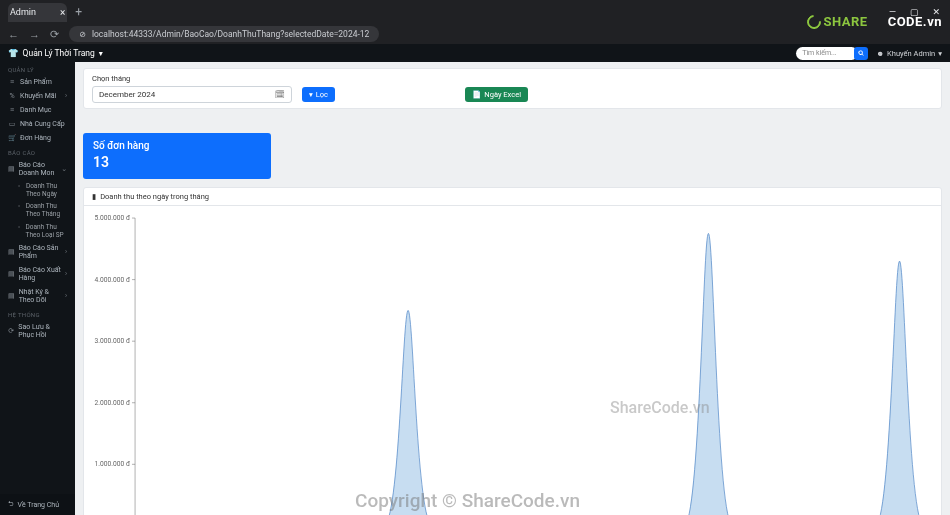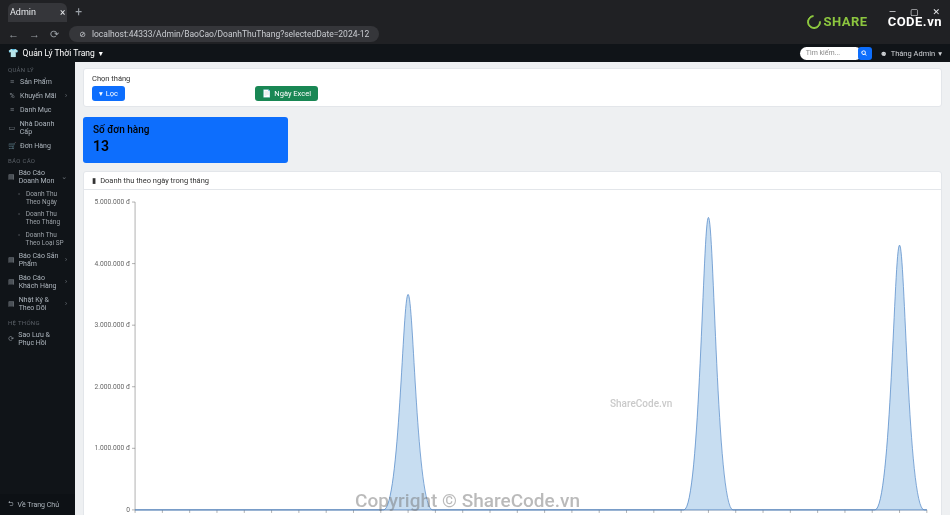--- a/index.html
+++ b/index.html
@@ -42,35 +42,35 @@
   .main { position: absolute; top: 18px; left: 75px; right: 0; bottom: 0; background: #eef0f2; overflow: hidden; padding: 6px 8px; }
   .card { background: #fff; border: 1px solid #e3e6ea; border-radius: 3px; }
   .row1 { padding: 5px 8px; }
   .lbl { font-size: 7.5px; color: #333; margin-bottom: 3px; }
   .controls { display: flex; gap: 10px; align-items: center; }
   .dateinput { border: 1px solid #ced4da; border-radius: 3px; font-size: 8px; padding: 3px 6px; width: 200px; display: flex; justify-content: space-between; align-items: center; color: #333; }
   .dateinput .cal { font-size: 8px; color: #555; }
   .btnfilter { background: #0d6efd; color: #fff; font-size: 7.5px; padding: 3px 7px; border-radius: 3px; display: flex; align-items: center; gap: 3px; cursor: pointer; }
   .btnexcel { background: #198754; color: #fff; font-size: 7.5px; padding: 3px 7px; border-radius: 3px; display: flex; align-items: center; gap: 3px; cursor: pointer; margin-left: 120px; }
 
-  .statcard { background: #0d6efd; color: #000000; border-radius: 3px; width: 205px; padding: 7px 10px 9px; margin-top: 10px; }
+  .statcard { background: #0d6efd; color: #ffffff; border-radius: 3px; width: 188px; padding: 7px 10px 9px; margin-top: 24px; }
   .statcard .t1 { font-size: 10px; font-weight: 500; }
   .statcard .t2 { font-size: 14px; font-weight: 600; margin-top: 3px; }
 
   .chartcard { margin-top: 8px; }
   .chartcard .hdr { border-bottom: 1px solid #e3e6ea; padding: 4px 8px; font-size: 7.5px; color: #333; display: flex; align-items: center; gap: 4px; }
   .chartbody { padding: 6px 8px 2px; height: 340px; }
   svg.chart { width: 100%; height: 100%; }
   .axis text { font-size: 6.5px; fill: #666; }
   .axis line, .axis path { stroke: #666; stroke-width: .5; }
   .area { fill: #b9d4ee; fill-opacity: .8; stroke: #4f86c6; stroke-width: .7; }
 
   
   .wm { position: absolute; color: #888; opacity: .45; pointer-events: none; font-weight: 500; }
-  .wm1 { left: 610px; top: 398px; font-size: 10px; }
+  .wm1 { left: 610px; top: 398px; font-size: 16px; }
   .wm2 { left: 355px; top: 489px; font-size: 19px; color: #777; opacity: .5; }
   .logo { position: absolute; top: 14px; right: 8px; display: flex; align-items: center; font-weight: 700; font-size: 13px; letter-spacing: .5px; }
   .logo .g { color: #8cc63f; }
   .logo .w { color: #fff; padding-left: 20px; }
   .logo .ring { width: 14px; height: 14px; border: 2.5px solid #8cc63f; border-top-color: transparent; border-radius: 50%; margin-right: 2px; transform: rotate(40deg); }
 </style>
 </head>
 <body>
 
 <div class="chrome">
@@ -114,21 +114,21 @@
     <div class="search">
       <span>Tìm kiếm...</span>
     </div>
     <div class="searchbtn">
       <svg viewBox="0 0 16 16">
           <path d="M11 6a5 5 0 1 0-2 4l3 3 1-1-3-3a5 5 0 0 0 1-3zM3 6a3 3 0 1 1 6 0 3 3 0 0 1-6 0z"></path>
         </svg>
     </div>
     <div class="userbox">
       <span>☻</span>
-      <span>Tháng Admin</span>
+      <span>Khuyến Admin</span>
       <span>▾</span>
     </div>
   </div>
 
   <div class="sidebar" id="sidebar">
       <div class="sec">QUẢN LÝ</div>
       <div class="navitem">
         <span class="mi">≡</span>
         <span>Sản Phẩm</span>
       </div>
@@ -136,21 +136,21 @@
         <span class="mi">%</span>
         <span>Khuyến Mãi</span>
         <span class="chev">›</span>
       </div>
       <div class="navitem">
         <span class="mi">≡</span>
         <span>Danh Mục</span>
       </div>
       <div class="navitem">
         <span class="mi">▭</span>
-        <span>Nhà Doanh Cấp</span>
+        <span>Nhà Cung Cấp</span>
       </div>
       <div class="navitem">
         <span class="mi">🛒</span>
         <span>Đơn Hàng</span>
       </div>
       <div class="sec">BÁO CÁO</div>
       <div class="navitem">
         <span class="mi">▤</span>
         <span>Báo Cáo Doanh Mon</span>
         <span class="chev">⌄</span>
@@ -167,21 +167,21 @@
         <span class="mi">▫</span>
         <span>Doanh Thu Theo Loại SP</span>
       </div>
       <div class="navitem">
         <span class="mi">▤</span>
         <span>Báo Cáo Sản Phẩm</span>
         <span class="chev">›</span>
       </div>
       <div class="navitem">
         <span class="mi">▤</span>
-        <span>Báo Cáo Khách Hàng</span>
+        <span>Báo Cáo Xuất Hàng</span>
         <span class="chev">›</span>
       </div>
       <div class="navitem">
         <span class="mi">▤</span>
         <span>Nhật Ký &amp; Theo Dõi</span>
         <span class="chev">›</span>
       </div>
       <div class="sec">HỆ THỐNG</div>
       <div class="navitem">
         <span class="mi">⟳</span>
@@ -190,20 +190,24 @@
       <div class="footer">
         <span>⮌</span>
         <span>Về Trang Chủ</span>
       </div>
     </div>
 
   <div class="main">
     <div class="card row1">
       <div class="lbl">Chọn tháng</div>
       <div class="controls">
+        <div class="dateinput">
+          <span>December 2024</span>
+          <span class="cal">🗓</span>
+        </div>
         <div class="btnfilter">
           <span>▾</span>
           <span>Lọc</span>
         </div>
         <div class="btnexcel">
           <span>📄</span>
           <span>Ngày Excel</span>
         </div>
       </div>
     </div>

